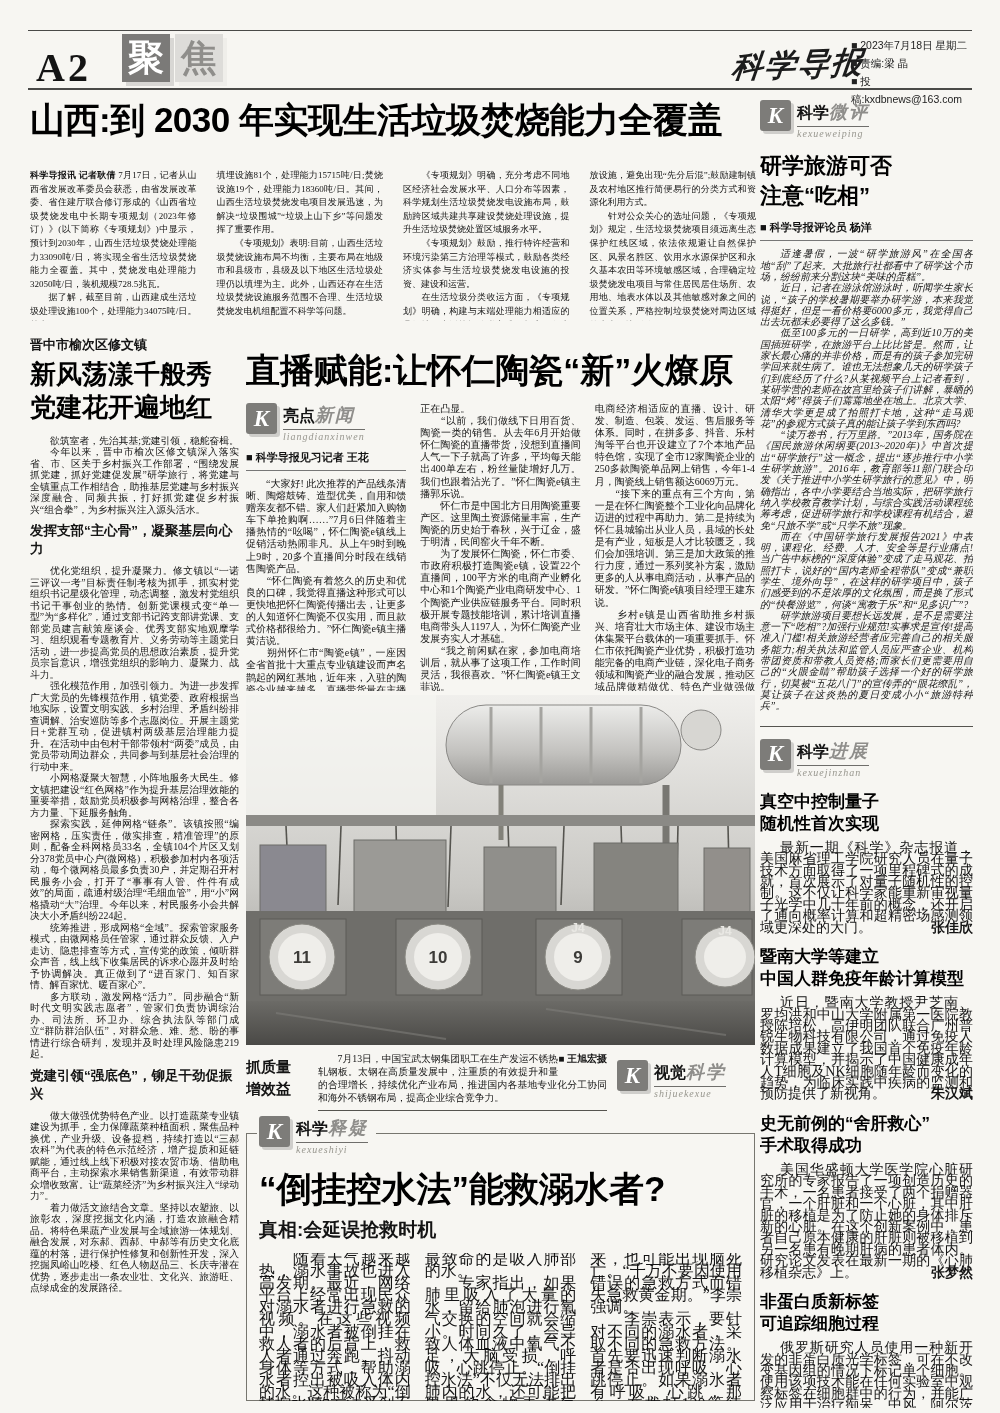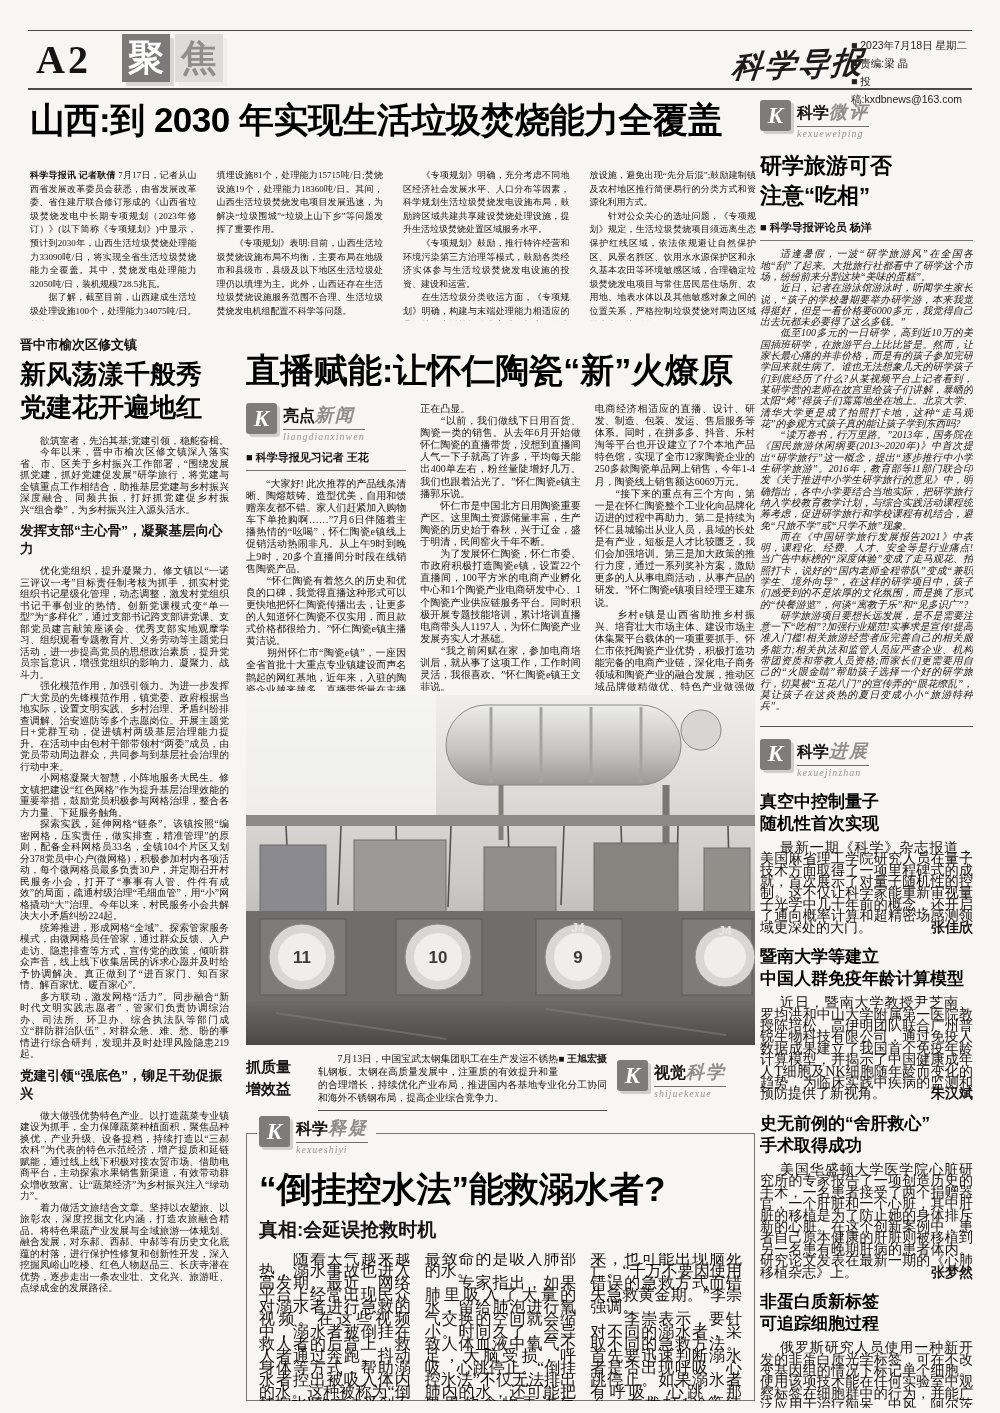--- a/index.html
+++ b/index.html
@@ -5,39 +5,39 @@
   html,body{margin:0;padding:0;background:#e7e5e1;}
   .page{position:relative;width:1000px;height:1413px;margin:0 auto;background:#f7f6f2;
         font-family:"Liberation Serif",serif;color:#141414;overflow:hidden;}
   .abs{position:absolute;}
   .rule{background:#4a4a48;}
   .sans{font-family:"Liberation Sans",sans-serif;font-weight:bold;}
   .tx{white-space:pre-wrap;}
   .jst{text-align:justify;}
 
   
-  .a2{left:36px;top:36px;font:bold 40px "Liberation Serif",serif;letter-spacing:3px;}
+  .a2{left:36px;top:44px;font:bold 40px "Liberation Serif",serif;letter-spacing:3px;}
   .jujiao{left:122px;top:34px;display:flex;gap:5px;}
   .jbox{width:48px;height:48px;display:flex;align-items:center;justify-content:center;
         font:bold 36px "Liberation Serif",serif;}
   .jbox1{background:#7b7a78;color:#fff;box-shadow:4px 4px 0 #d8d7d4;}
   .jbox2{background:#dddcd9;color:#8f8e8b;box-shadow:4px 4px 0 #efeeea;}
   .masthead{left:732px;top:44px;font:bold italic 31px "Liberation Serif",serif;
             transform:skewX(-8deg) rotate(-2deg);letter-spacing:2px;color:#1c1c1c;}
   .pubinfo{left:851px;top:36px;width:124px;font:10.5px "Liberation Sans",sans-serif;
            line-height:18px;color:#222;}
 
   
   .lead-title{left:30px;top:97px;width:726px;margin:0;font:bold 35px "Liberation Sans",sans-serif;
               letter-spacing:-0.5px;white-space:nowrap;color:#000;}
   .lead-cols{left:30px;top:169px;width:726px;height:152px;display:flex;gap:20px;overflow:hidden;}
   .lead-col{flex:1;font-size:9px;line-height:13.6px;}
 
   
-  .leftcol{left:20px;top:336px;width:209px;height:1072px;overflow:hidden;}
+  .leftcol{left:30px;top:336px;width:209px;height:1072px;overflow:hidden;}
   .kicker{font:bold 13px "Liberation Sans",sans-serif;margin:0 0 4px;}
   .ltitle{font:bold 26px/1.28 "Liberation Sans",sans-serif;white-space:pre-line;margin:0 0 10px;color:#000;}
   .leftcol p.lp{font-size:9.8px;line-height:11.5px;margin:0;text-indent:20px;text-align:justify;}
   .leftcol .lh{font:bold 13.5px "Liberation Sans",sans-serif;margin:7px 0;}
   .au{float:right;font-family:"Liberation Sans",sans-serif;font-weight:bold;}
 
   
   .klogo{display:flex;align-items:flex-start;gap:6px;}
   .kbox{width:31px;height:31px;flex:0 0 31px;background:#7d7c79;color:#fff;border-radius:3px;
         font:bold italic 23px "Liberation Serif",serif;display:flex;align-items:center;

